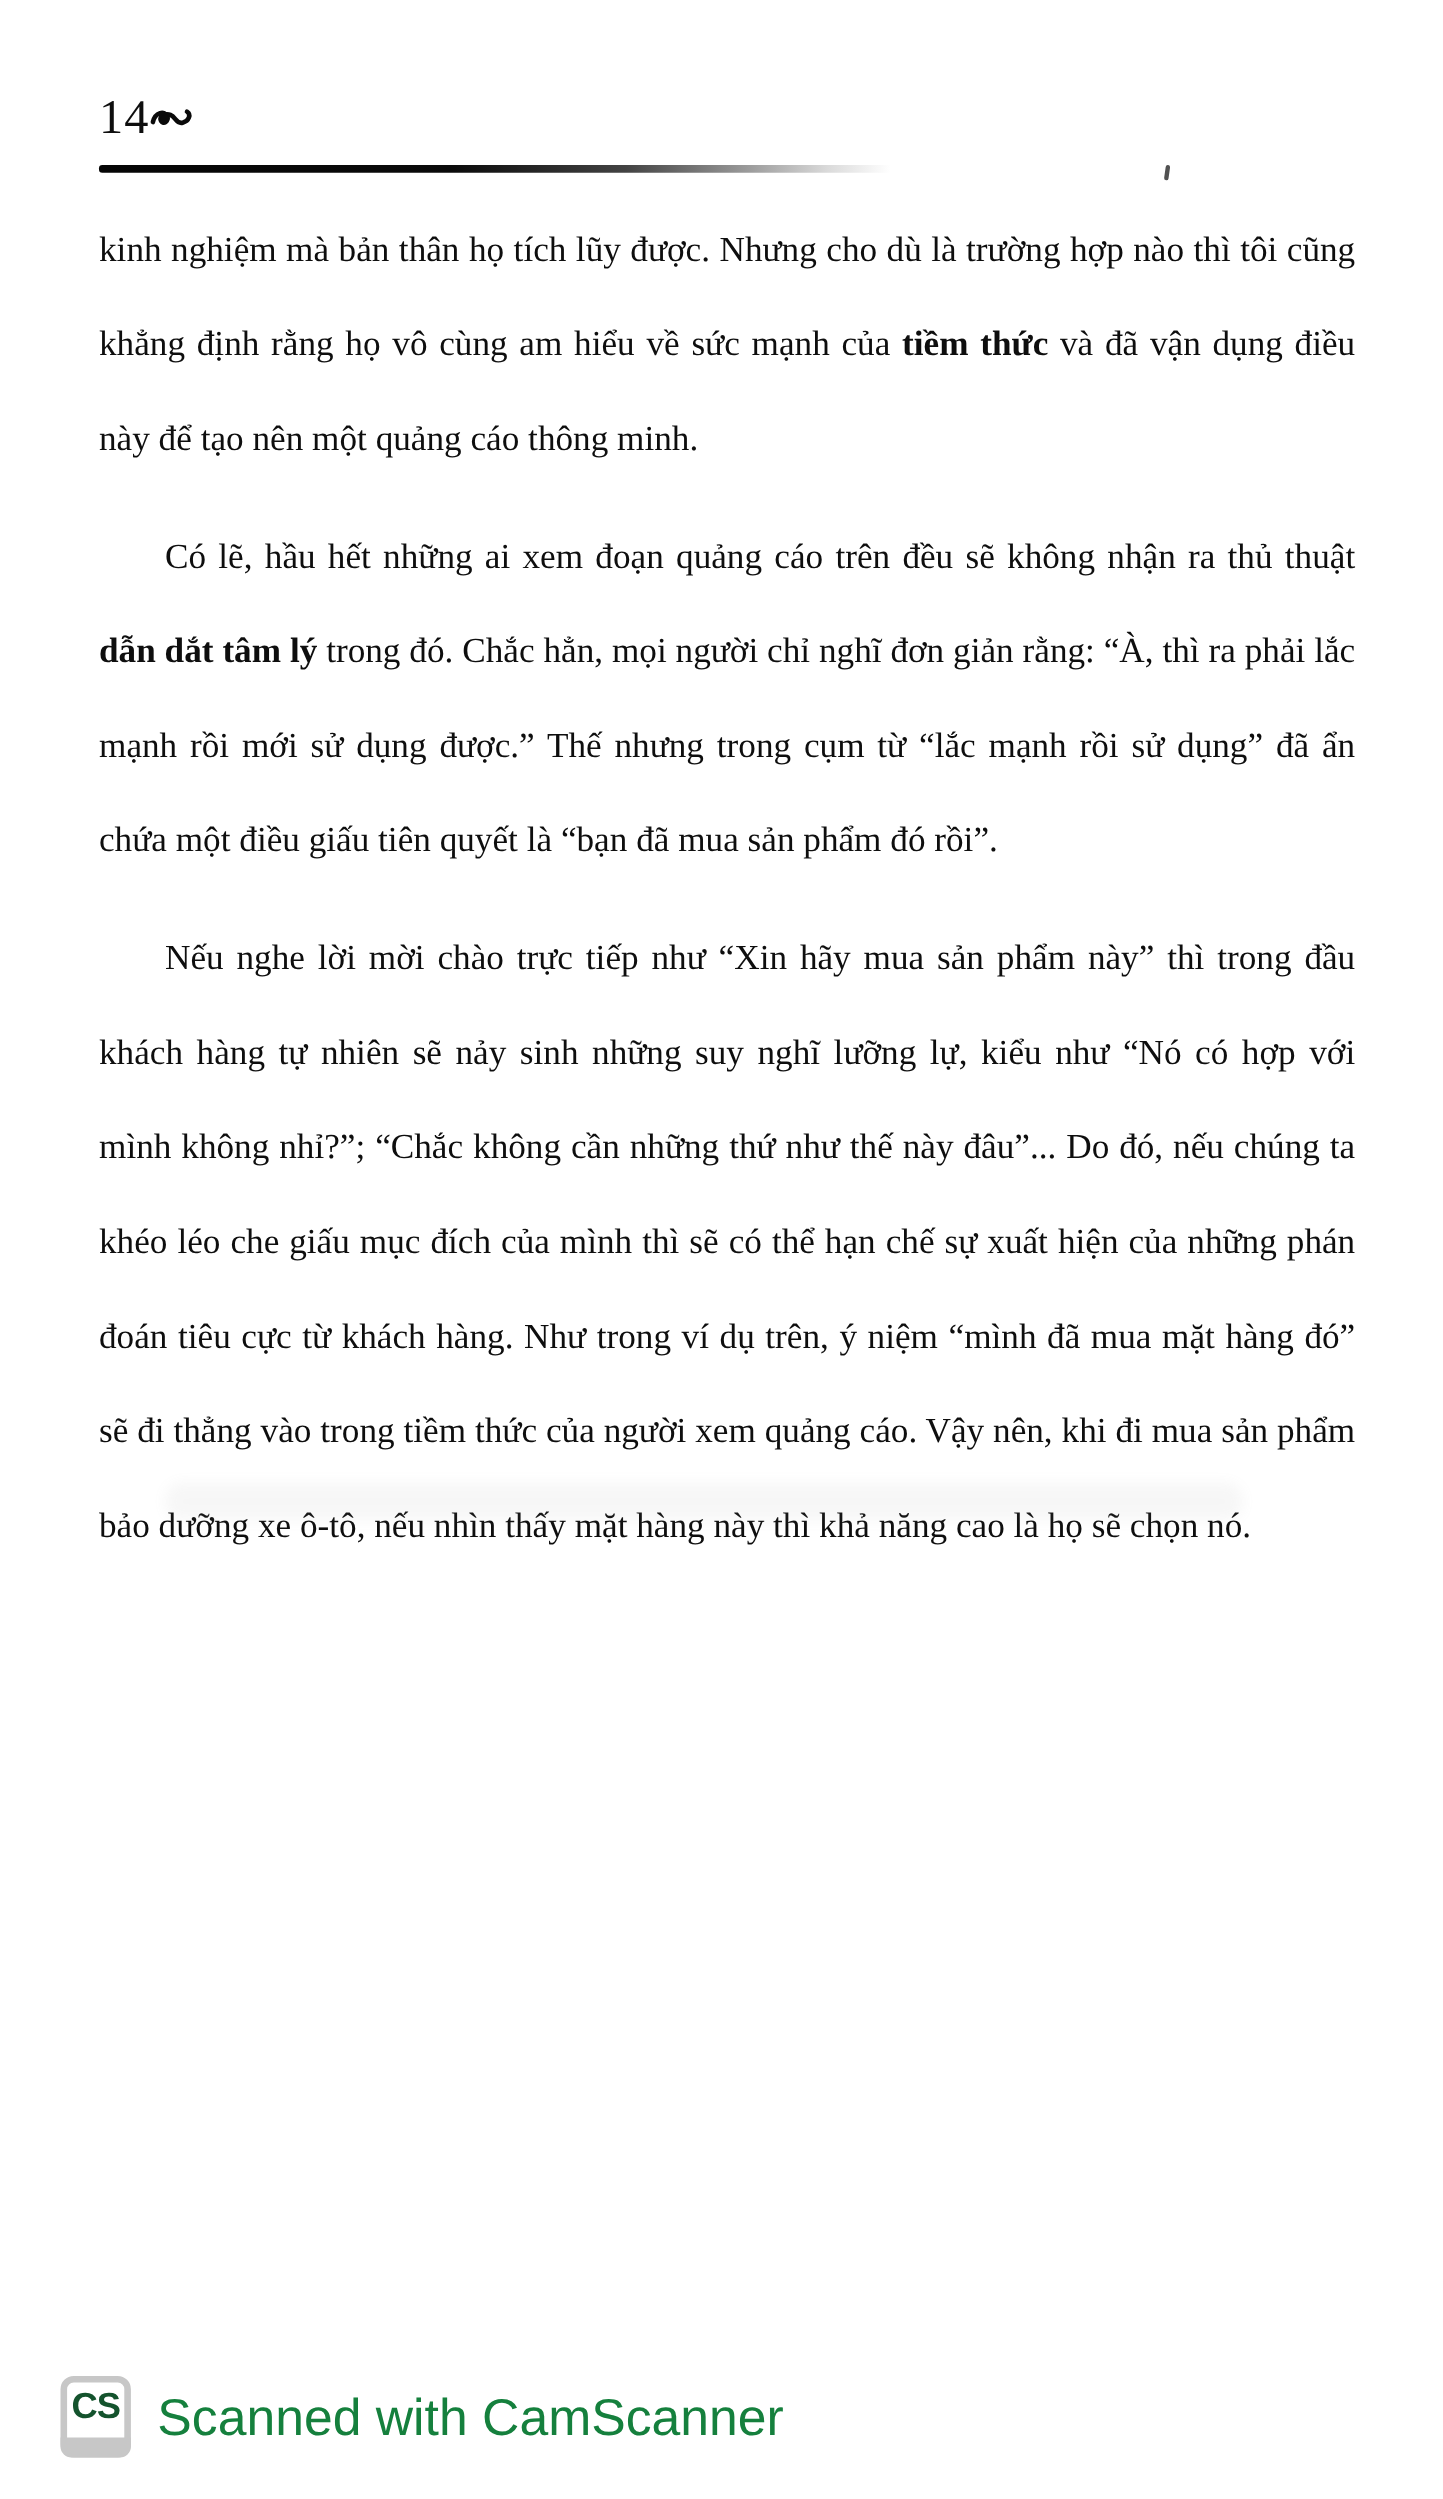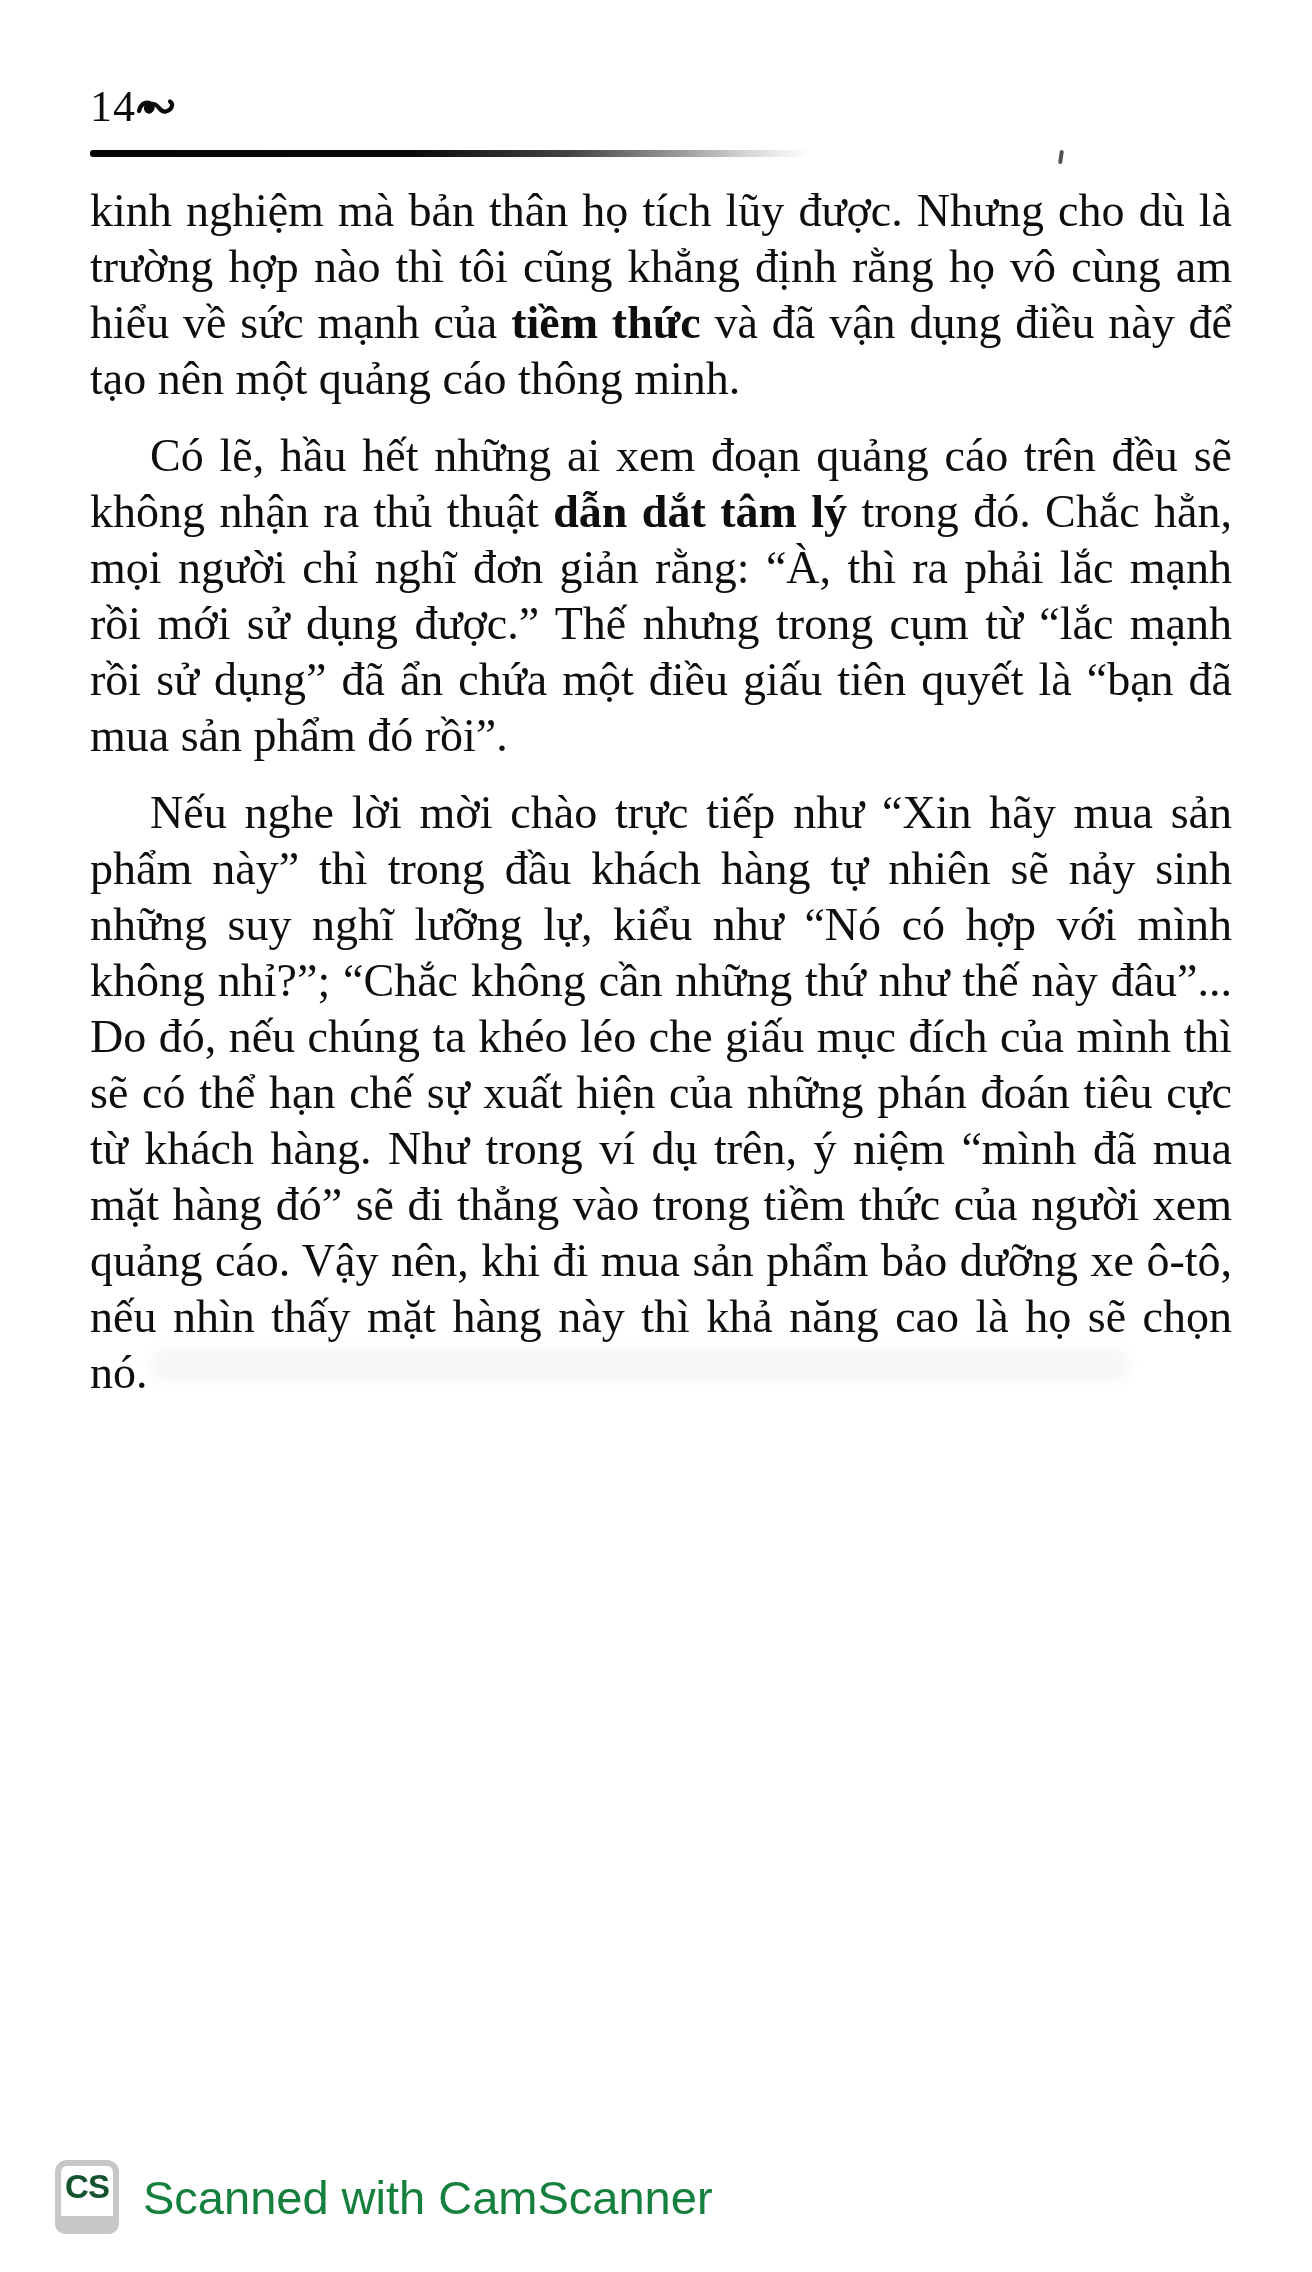--- a/index.html
+++ b/index.html
@@ -55,22 +55,22 @@
       rgba(40,40,40,0.45) 52%,
       rgba(70,70,70,0.2) 58%,
       rgba(0,0,0,0) 63%);
   }
   
   .body-text {
     margin-top: 26px;
   }
   .para {
     margin: 0 0 21px 0;
-    font-size: 46px;
-    line-height: 56px;
+    font-size: 32px;
+    line-height: 86px;
     text-align: justify;
     text-justify: inter-word;
   }
   .para.indent { text-indent: 60px; }
   .para .bold { font-weight: 700; }
   
   .scan-tick {
     position: absolute;
     left: 1059px;
     top: 150px;

